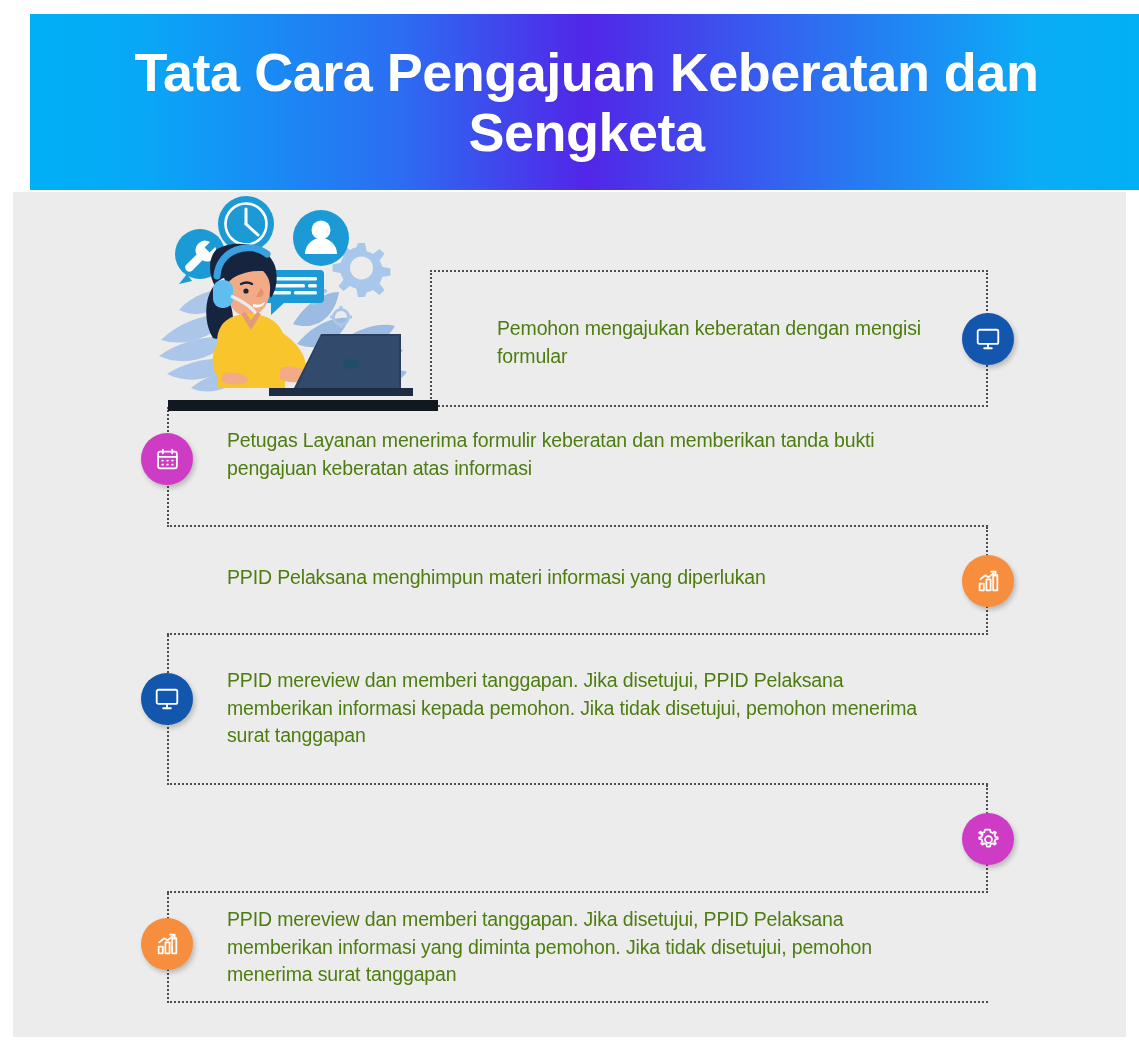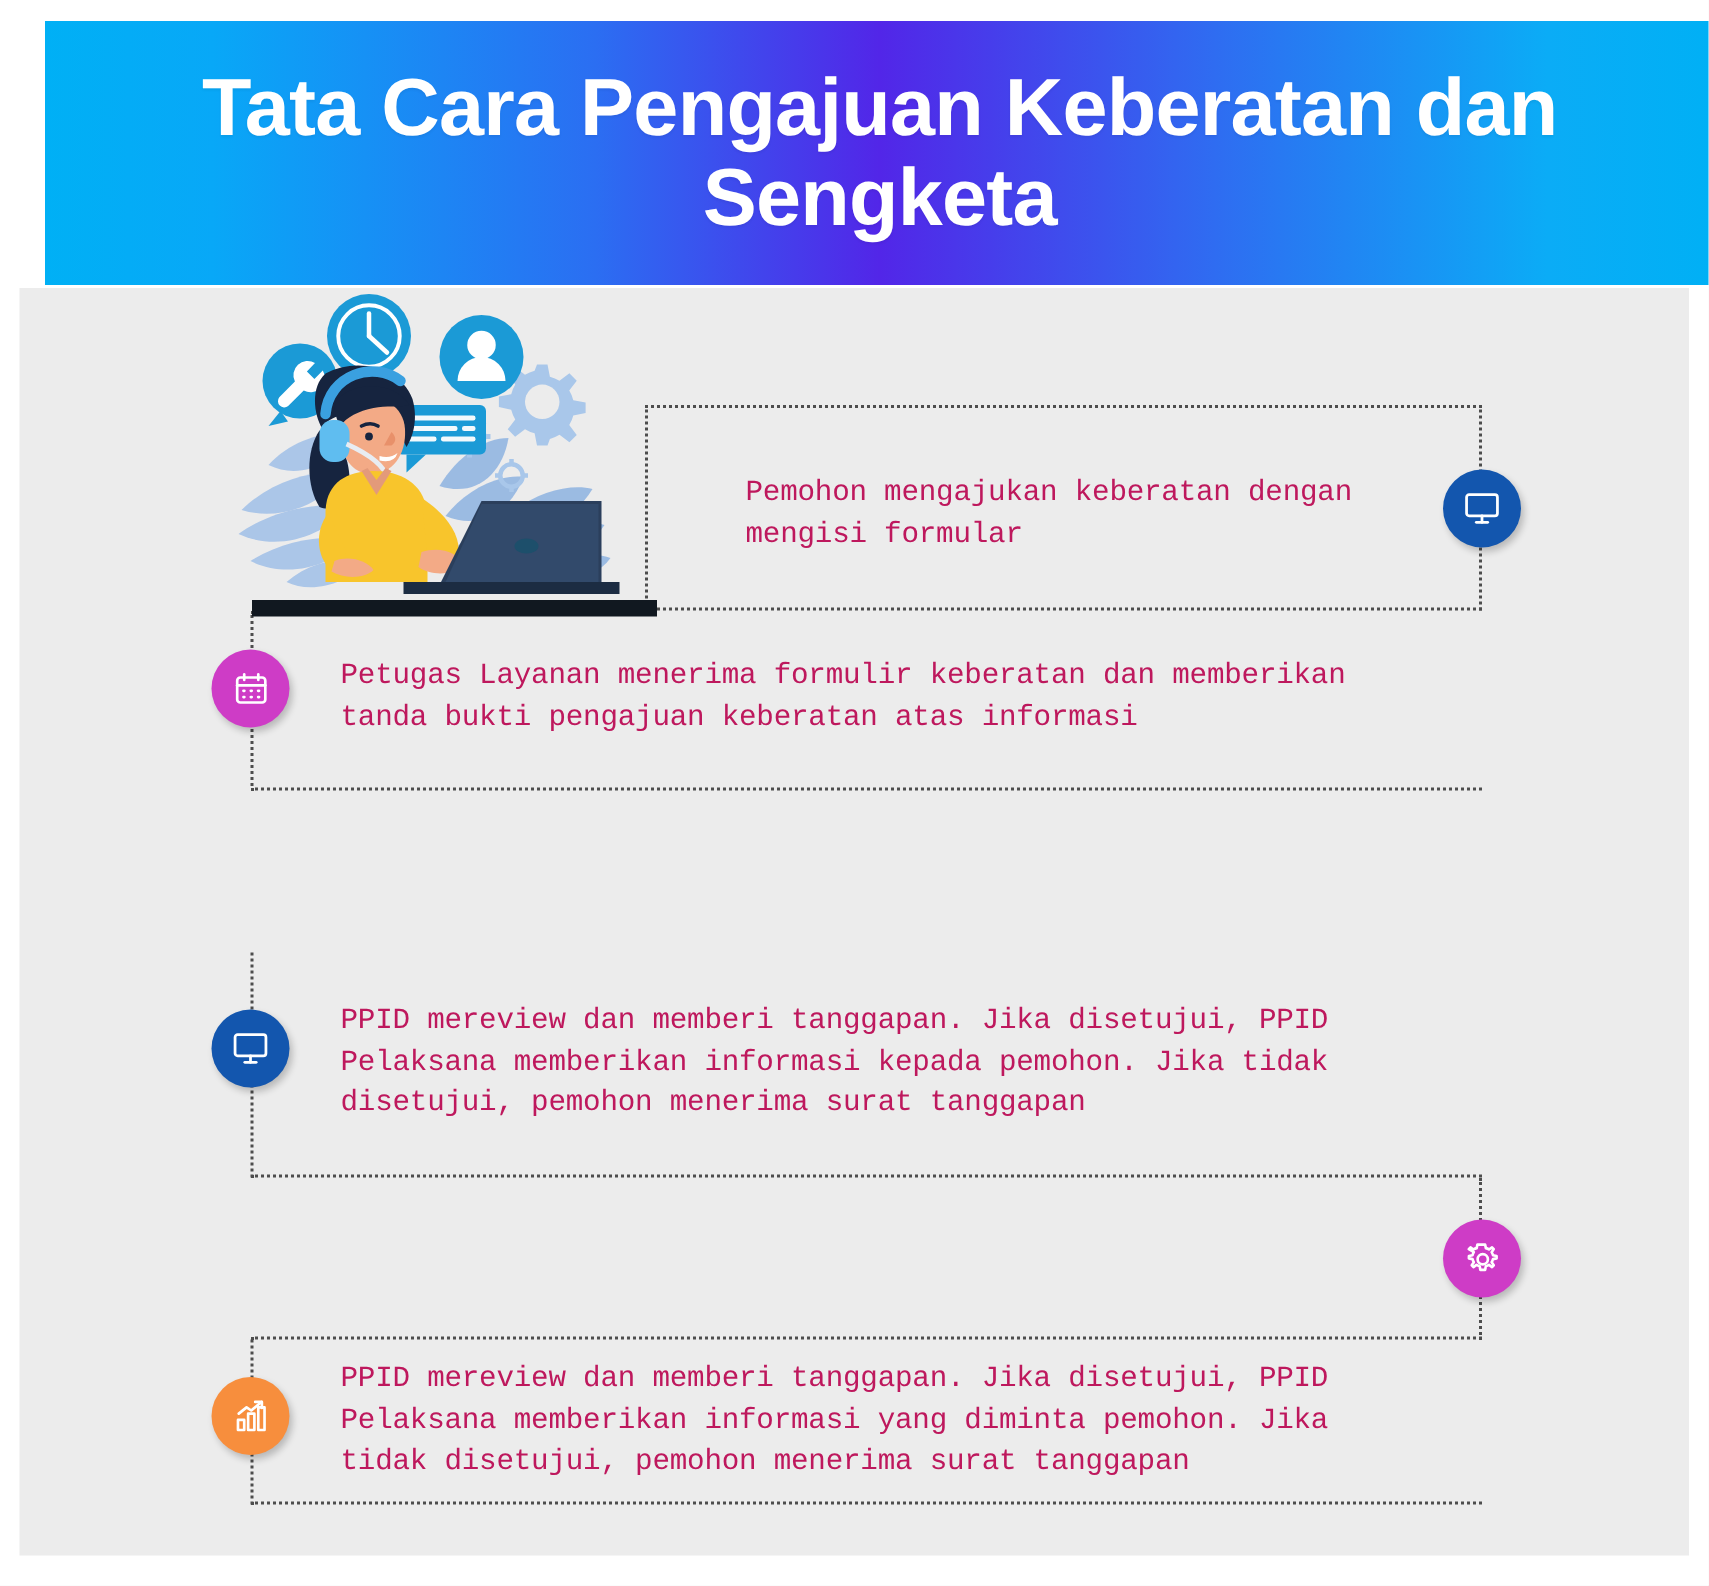--- a/index.html
+++ b/index.html
@@ -48,25 +48,24 @@
   .dotbox{
     position:absolute; inset:0;
     border:2px dotted #4d4d4d;
   }
   .dotbox.no-top{ border-top:none; }
   .dotbox.no-left{ border-left:none; }
   .dotbox.no-right{ border-right:none; }
 
   .row-text{
     position:absolute;
-    color:#be185d;
+    color:#4d7c0f;
     font-size:19.5px;
     line-height:1.42;
     letter-spacing:-0.15px;
-    font-family:Liberation Mono, monospace;
   }
 
   
   .step-icon{
     position:absolute;
     width:52px; height:52px;
     border-radius:50%;
     display:flex; align-items:center; justify-content:center;
     box-shadow:2px 3px 5px rgba(0,0,0,.22);
     z-index:6;
@@ -218,37 +217,50 @@
         <svg width="26" height="26" viewBox="0 0 24 24" fill="none" stroke="#ffffff" stroke-width="1.7" stroke-linecap="round" stroke-linejoin="round">
           <rect x="2.5" y="3.5" width="19" height="13" rx="1.6"></rect>
           <line x1="8.5" y1="20.5" x2="15.5" y2="20.5"></line>
           <line x1="12" y1="16.5" x2="12" y2="20.5"></line>
         </svg>
       </div>
     </div>
 
     <div class="flow-row" style="left:154px; top:215px; width:821px; height:120px;">
       <div class="dotbox no-top no-right"></div>
-      <div class="row-text" style="left:60px; top:30px; width:690px;">Petugas Layanan menerima formulir keberatan dan memberikan tanda bukti pengajuan keberatan atas informasi</div>
+      <div class="row-text" style="left:60px; top:20px; width:690px;">Petugas Layanan menerima formulir keberatan dan memberikan tanda bukti pengajuan keberatan atas informasi</div>
       <div class="step-icon" style="left:-26px; top:26px; background:#ce3cc6;">
         <svg width="25" height="25" viewBox="0 0 24 24" fill="none" stroke="#ffffff" stroke-width="1.7" stroke-linecap="round" stroke-linejoin="round">
           <rect x="3" y="4.5" width="18" height="16" rx="2"></rect>
           <line x1="3" y1="9.5" x2="21" y2="9.5"></line>
           <line x1="7.5" y1="2.5" x2="7.5" y2="6"></line>
           <line x1="16.5" y1="2.5" x2="16.5" y2="6"></line>
           <line x1="7" y1="13" x2="7.6" y2="13"></line>
           <line x1="11.7" y1="13" x2="12.3" y2="13"></line>
           <line x1="16.4" y1="13" x2="17" y2="13"></line>
           <line x1="7" y1="17" x2="7.6" y2="17"></line>
           <line x1="11.7" y1="17" x2="12.3" y2="17"></line>
           <line x1="16.4" y1="17" x2="17" y2="17"></line>
         </svg>
       </div>
     </div>
 
+    <div class="flow-row" style="left:154px; top:335px; width:821px; height:108px;">
+      <div class="dotbox no-top no-left"></div>
+      <div class="row-text" style="left:60px; top:37px; width:700px;">PPID Pelaksana menghimpun materi informasi yang diperlukan</div>
+      <div class="step-icon" style="right:-26px; top:28px; background:#f78e3d;">
+        <svg width="25" height="25" viewBox="0 0 24 24" fill="none" stroke="#ffffff" stroke-width="1.7" stroke-linecap="round" stroke-linejoin="round">
+          <rect x="3.5" y="14" width="4" height="6.5"></rect>
+          <rect x="10" y="10" width="4" height="10.5"></rect>
+          <rect x="16.5" y="6" width="4" height="14.5"></rect>
+          <polyline points="4,10 9,6 12,8 18.5,2.5"></polyline>
+          <polyline points="14.5,2.5 18.8,2.5 18.8,6.4"></polyline>
+        </svg>
+      </div>
+    </div>
 
     <div class="flow-row" style="left:154px; top:443px; width:821px; height:150px;">
       <div class="dotbox no-top no-right"></div>
       <div class="row-text" style="left:60px; top:32px; width:700px;">PPID mereview dan memberi tanggapan. Jika disetujui, PPID Pelaksana memberikan informasi kepada pemohon. Jika tidak disetujui, pemohon menerima surat tanggapan</div>
       <div class="step-icon" style="left:-26px; top:38px; background:#1356ae;">
         <svg width="26" height="26" viewBox="0 0 24 24" fill="none" stroke="#ffffff" stroke-width="1.7" stroke-linecap="round" stroke-linejoin="round">
           <rect x="2.5" y="3.5" width="19" height="13" rx="1.6"></rect>
           <line x1="8.5" y1="20.5" x2="15.5" y2="20.5"></line>
           <line x1="12" y1="16.5" x2="12" y2="20.5"></line>
         </svg>

